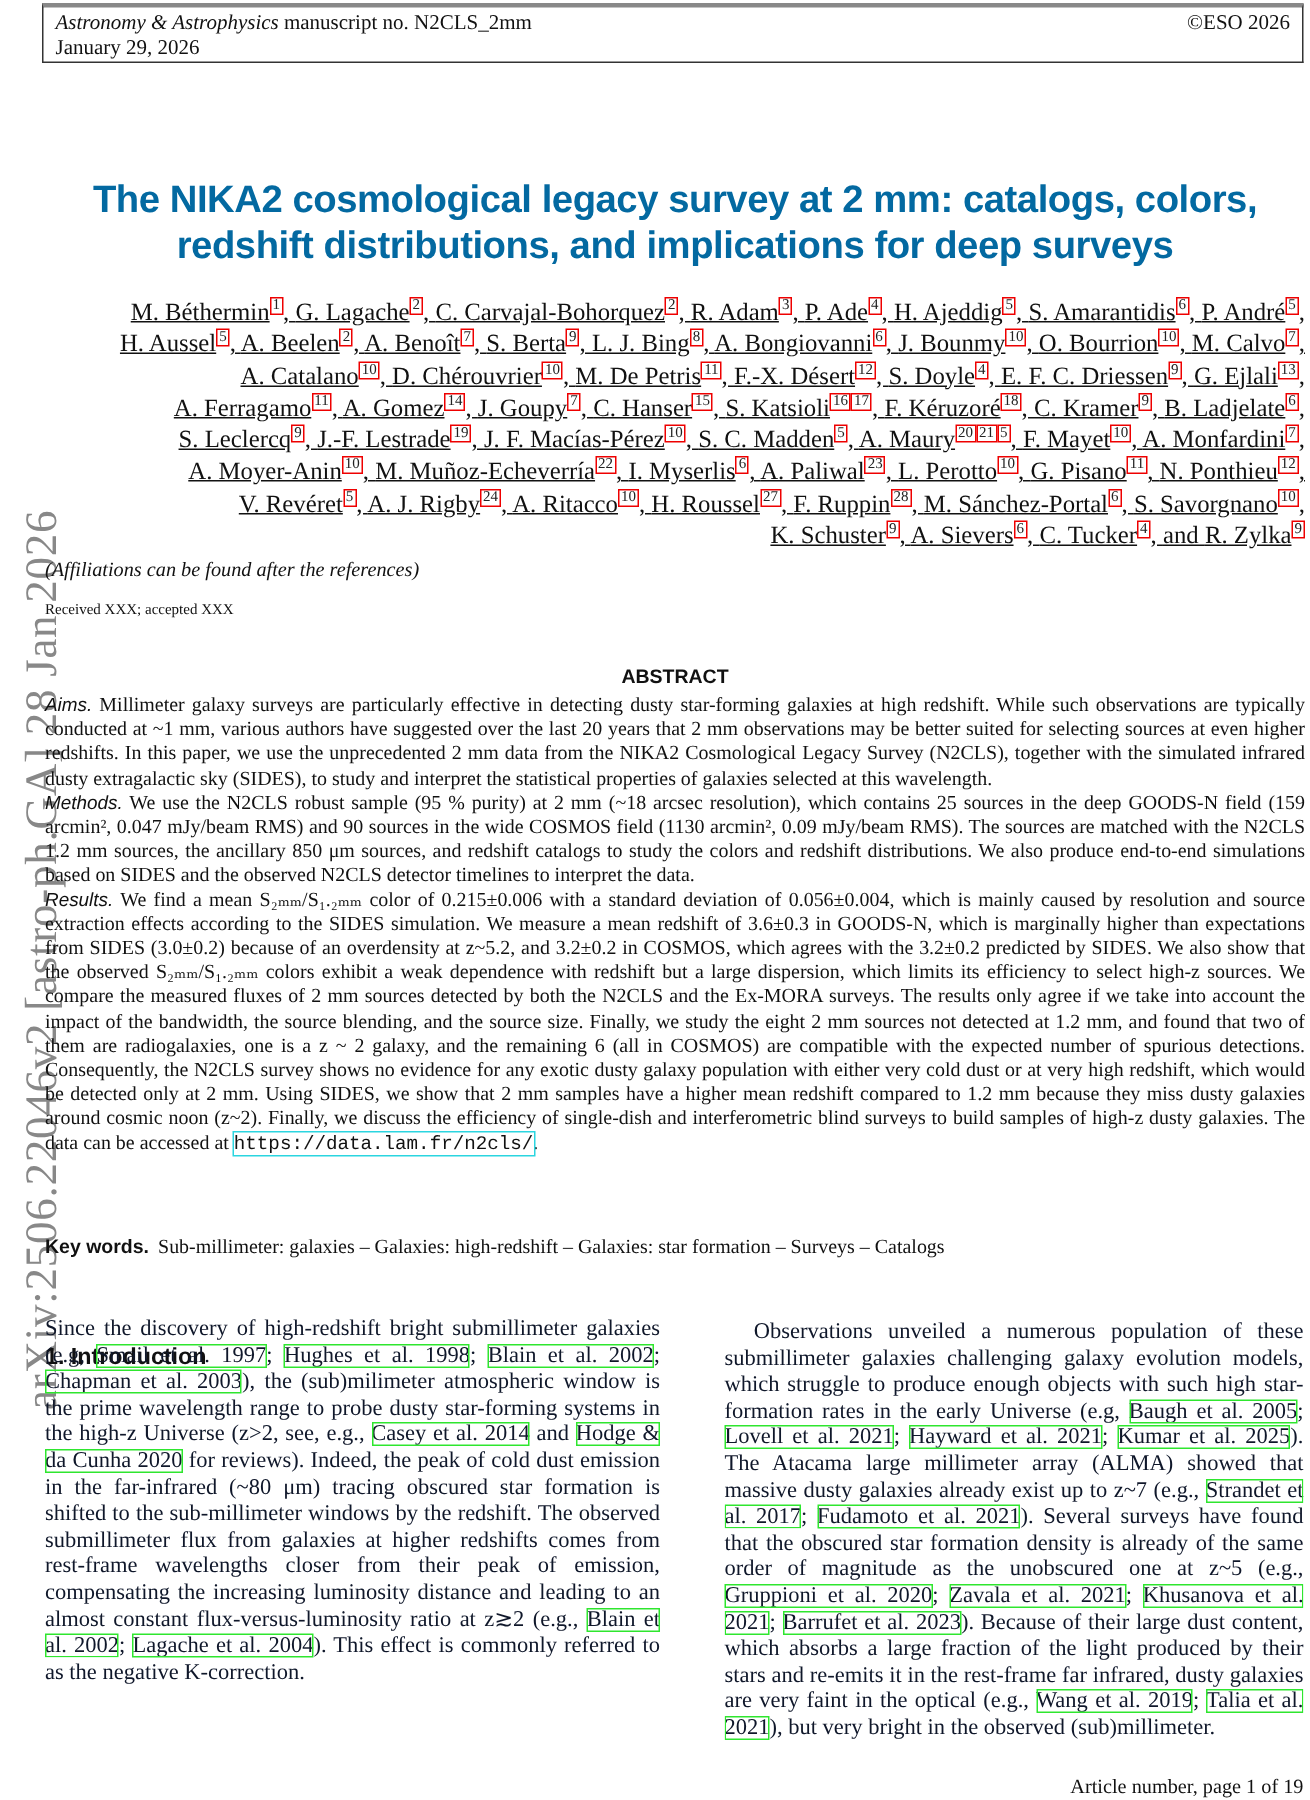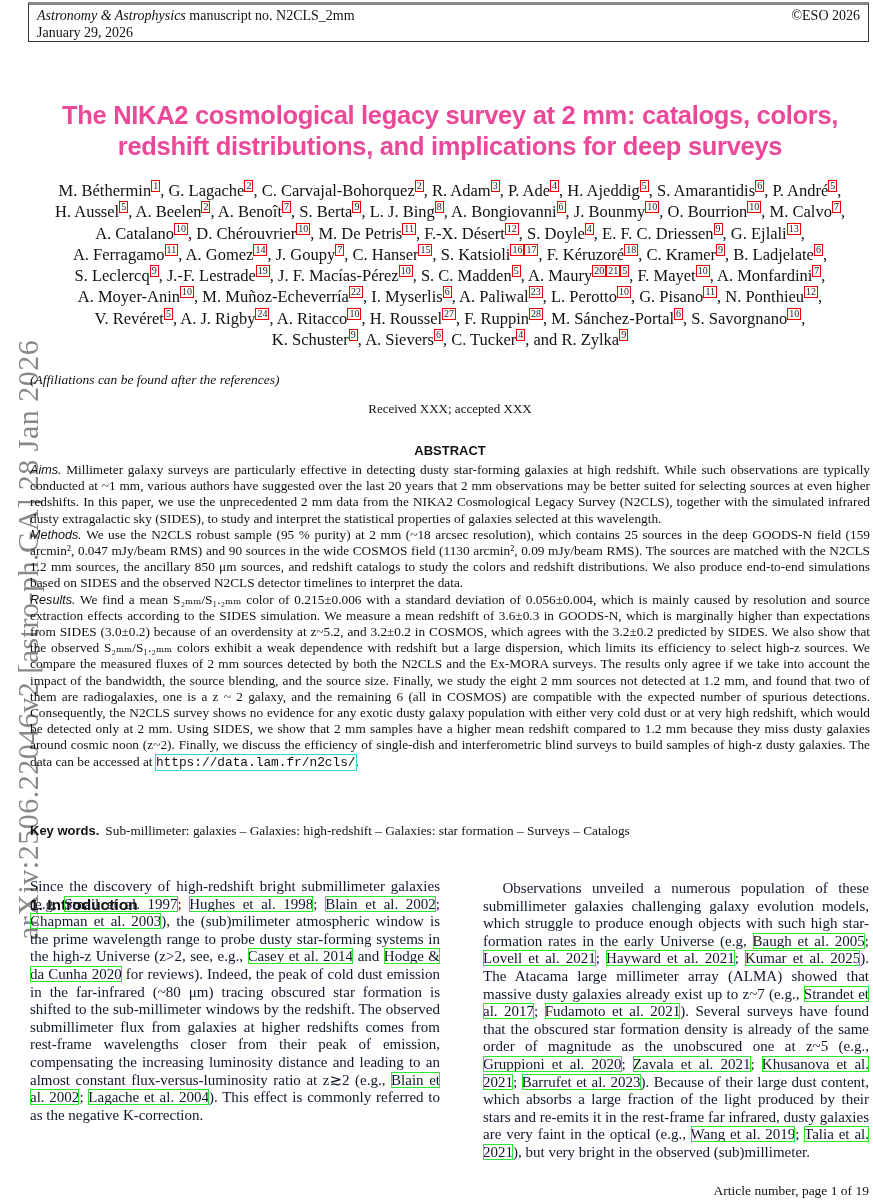--- a/index.html
+++ b/index.html
@@ -14,39 +14,39 @@
   }
   .header-box .journal { font-style: italic; margin-top: 12px; }
   .header-box .copyright { position: absolute; right: 8px; top: 2px; }
   .arxiv-stamp {
     position: absolute; left: -302px; top: 590px; width: 660px; height: 40px;
     transform: rotate(-90deg); transform-origin: center center;
     font-size: 30px; color: #888; line-height: 40px; white-space: nowrap; text-align: left;
     letter-spacing: 0.5px;
   }
   .title {
-    position: absolute; left: 30px; top: 100px; width: 840px; text-align: center;
+    position: absolute; left: 30px; top: 118px; width: 840px; text-align: center;
     font-family: "Liberation Sans", "DejaVu Sans", sans-serif; font-weight: bold;
-    font-size: 25.5px; line-height: 31px; letter-spacing: -0.3px; color: #ec4899;
+    font-size: 25.5px; line-height: 31px; letter-spacing: -0.3px; color: #0369a1;
   }
   .authors {
-    position: absolute; left: 30px; top: 180px; width: 840px; text-align: center;
-    font-size: 16.5px; line-height: 21.3px; color: #111;
+    position: absolute; left: 30px; top: 197px; width: 840px; text-align: right;
+    font-size: 16.5px; line-height: 21.3px; color: #111; text-decoration: underline;
   }
   .aff {
     display: inline-block; font-size: 10px; line-height: 10px; vertical-align: 7px;
     border: 1.5px solid #e00; padding: 0 1px; margin-left: 0px; color: #222;
   }
   .affil-note {
     position: absolute; left: 30px; top: 372px; width: 840px; text-align: left;
     font-style: italic; font-size: 13.5px;
   }
   .received {
-    position: absolute; left: 30px; top: 401px; width: 840px; text-align: center;
-    font-size: 13px;
+    position: absolute; left: 30px; top: 401px; width: 840px; 
+    font-size: 10px;
   }
   .abstract-heading {
     position: absolute; left: 30px; top: 443px; width: 840px; text-align: center;
     font-family: "Liberation Sans", "DejaVu Sans", sans-serif; font-weight: bold; font-size: 13px;
   }
   .abstract {
     position: absolute; left: 30px; top: 462px; width: 840px;
     font-size: 13.3px; line-height: 16.2px; text-align: justify; color: #111;
   }
   .abstract p { margin: 0; }

